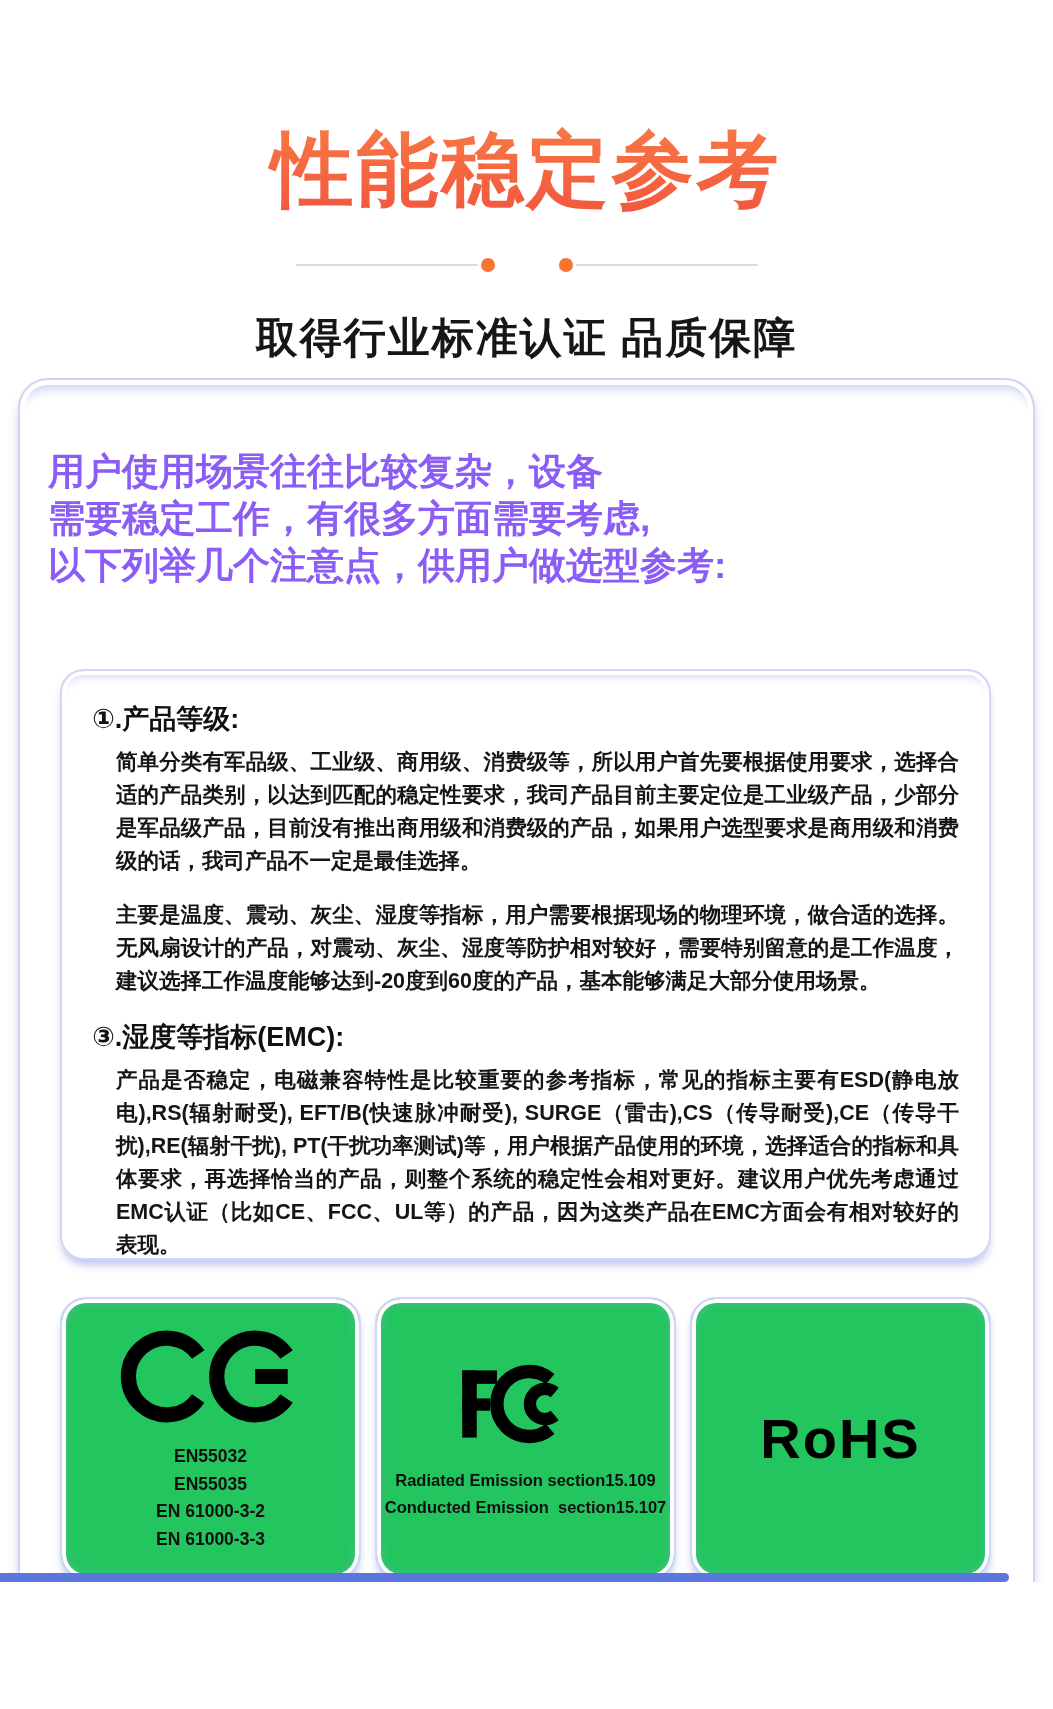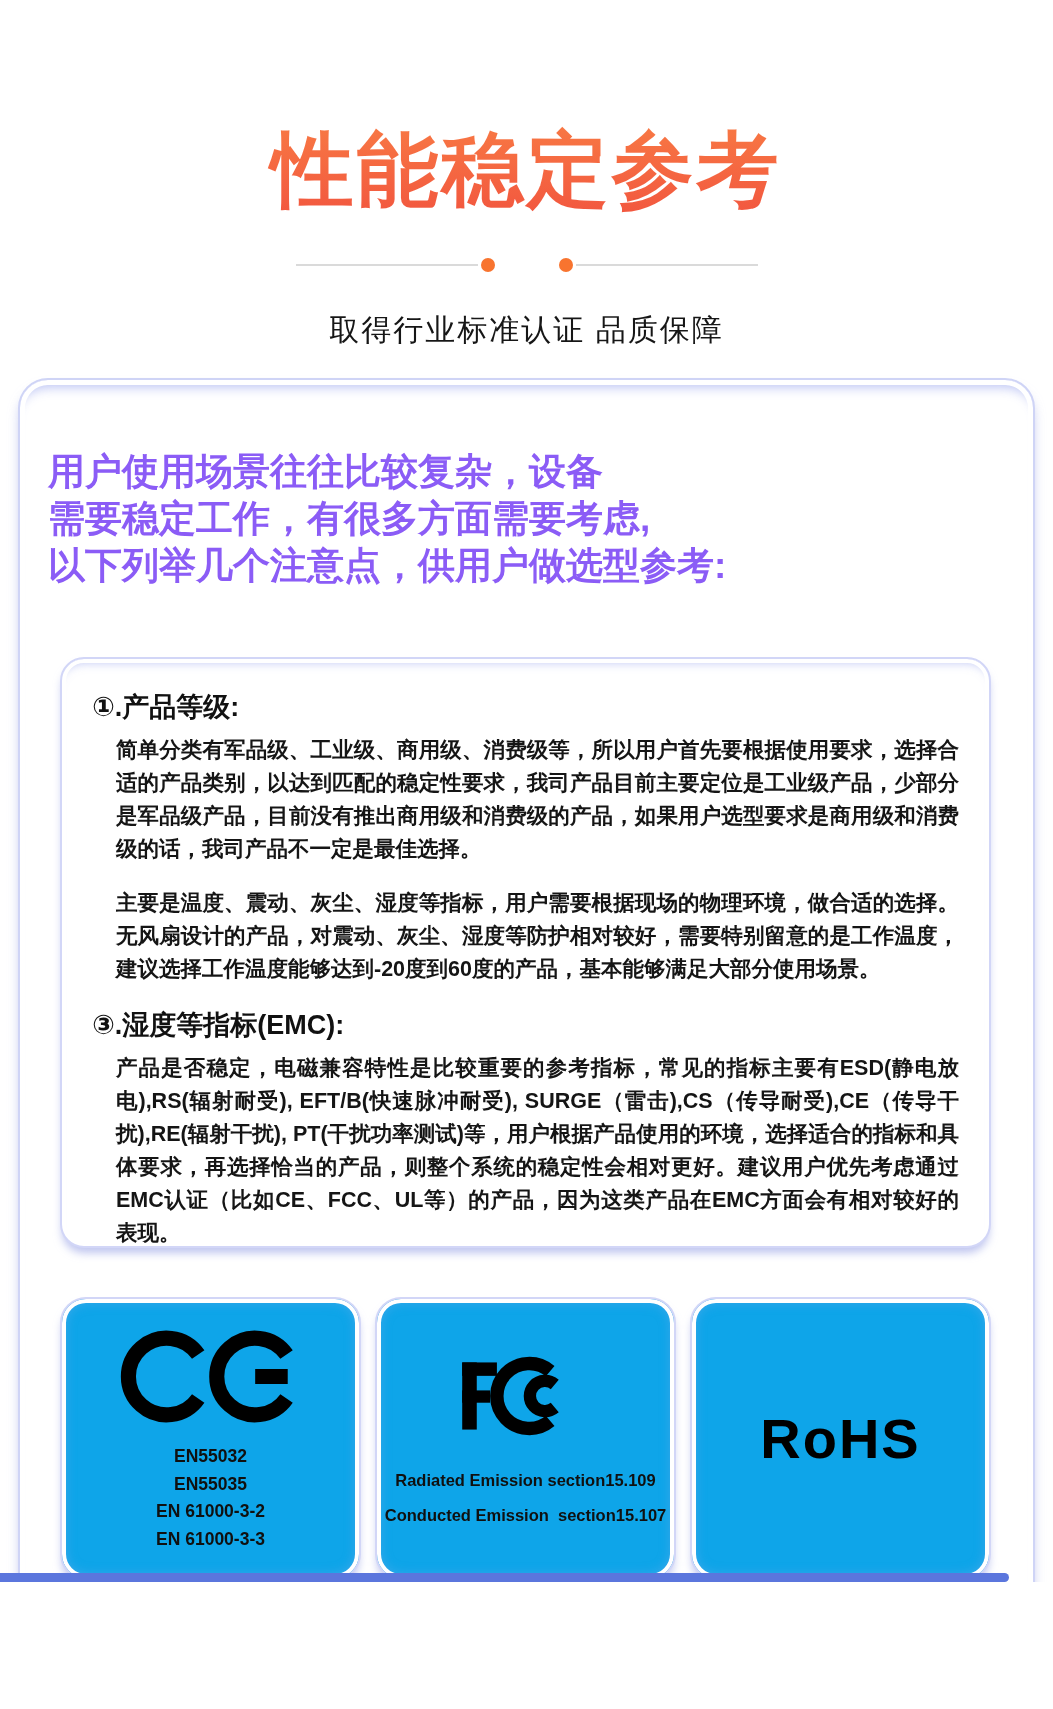--- a/index.html
+++ b/index.html
@@ -39,22 +39,22 @@
   }
   .d-line { width: 182px; height: 2px; background: #dadada; }
   .d-dot {
     width: 14px; height: 14px; border-radius: 50%;
     background: #f8742f; margin-left: 3px;
   }
   .d-dot2 { margin-left: 64px; margin-right: 3px; }
   .subtitle {
     margin: 38px 0 0 0;
     text-align: center;
-    font-size: 30px;
-    font-weight: normal;
+    font-size: 42px;
+    font-weight: bold;
     letter-spacing: 2px;
     color: #161616;
   }
 
   
   .outer-card {
     position: absolute;
     left: 18px;
     top: 378px;
     width: 1013px;
@@ -77,21 +77,21 @@
     font-size: 37px;
     font-weight: bold;
     line-height: 47px;
     color: #8b5cf6;
   }
 
   
   .inner-card {
     position: absolute;
     left: 40px;
-    top: 277px;
+    top: 289px;
     width: 931px;
     height: 591px;
     box-sizing: border-box;
     background: #ffffff;
     border: 2px solid #d2d6f7;
     border-radius: 24px;
     box-shadow:
       0 7px 9px -2px rgba(148,158,228,0.6),
       inset 0 0 0 4px #ffffff,
       inset 0 10px 10px -6px rgba(168,178,240,0.7);
@@ -119,21 +119,21 @@
     left: 40px;
     top: 917px;
     width: 931px;
     height: 283px;
     display: flex;
     gap: 14px;
   }
   .cert-card {
     flex: 1;
     box-sizing: border-box;
-    background: #0ea5e9;
+    background: #22c55e;
     border: 2px solid #d2d6f7;
     border-radius: 26px;
     box-shadow:
       0 7px 9px -2px rgba(148,158,228,0.6),
       inset 0 0 0 4px #ffffff,
       inset 0 0 14px rgba(168,178,240,0.5);
     display: flex;
     flex-direction: column;
     align-items: center;
     justify-content: center;
@@ -146,21 +146,20 @@
     line-height: 27.5px;
     color: #101010;
   }
   .fcc-lines { margin-top: 16px; text-align: center; }
   .fcc-line {
     font-size: 16.5px;
     font-weight: bold;
     line-height: 27px;
     color: #101010;
     white-space: pre;
-    margin-top: 8px;
   }
   .rohs-text {
     font-size: 56px;
     font-weight: bold;
     letter-spacing: 2px;
     color: #000000;
   }
 
   .footer-strip {
     position: absolute;

